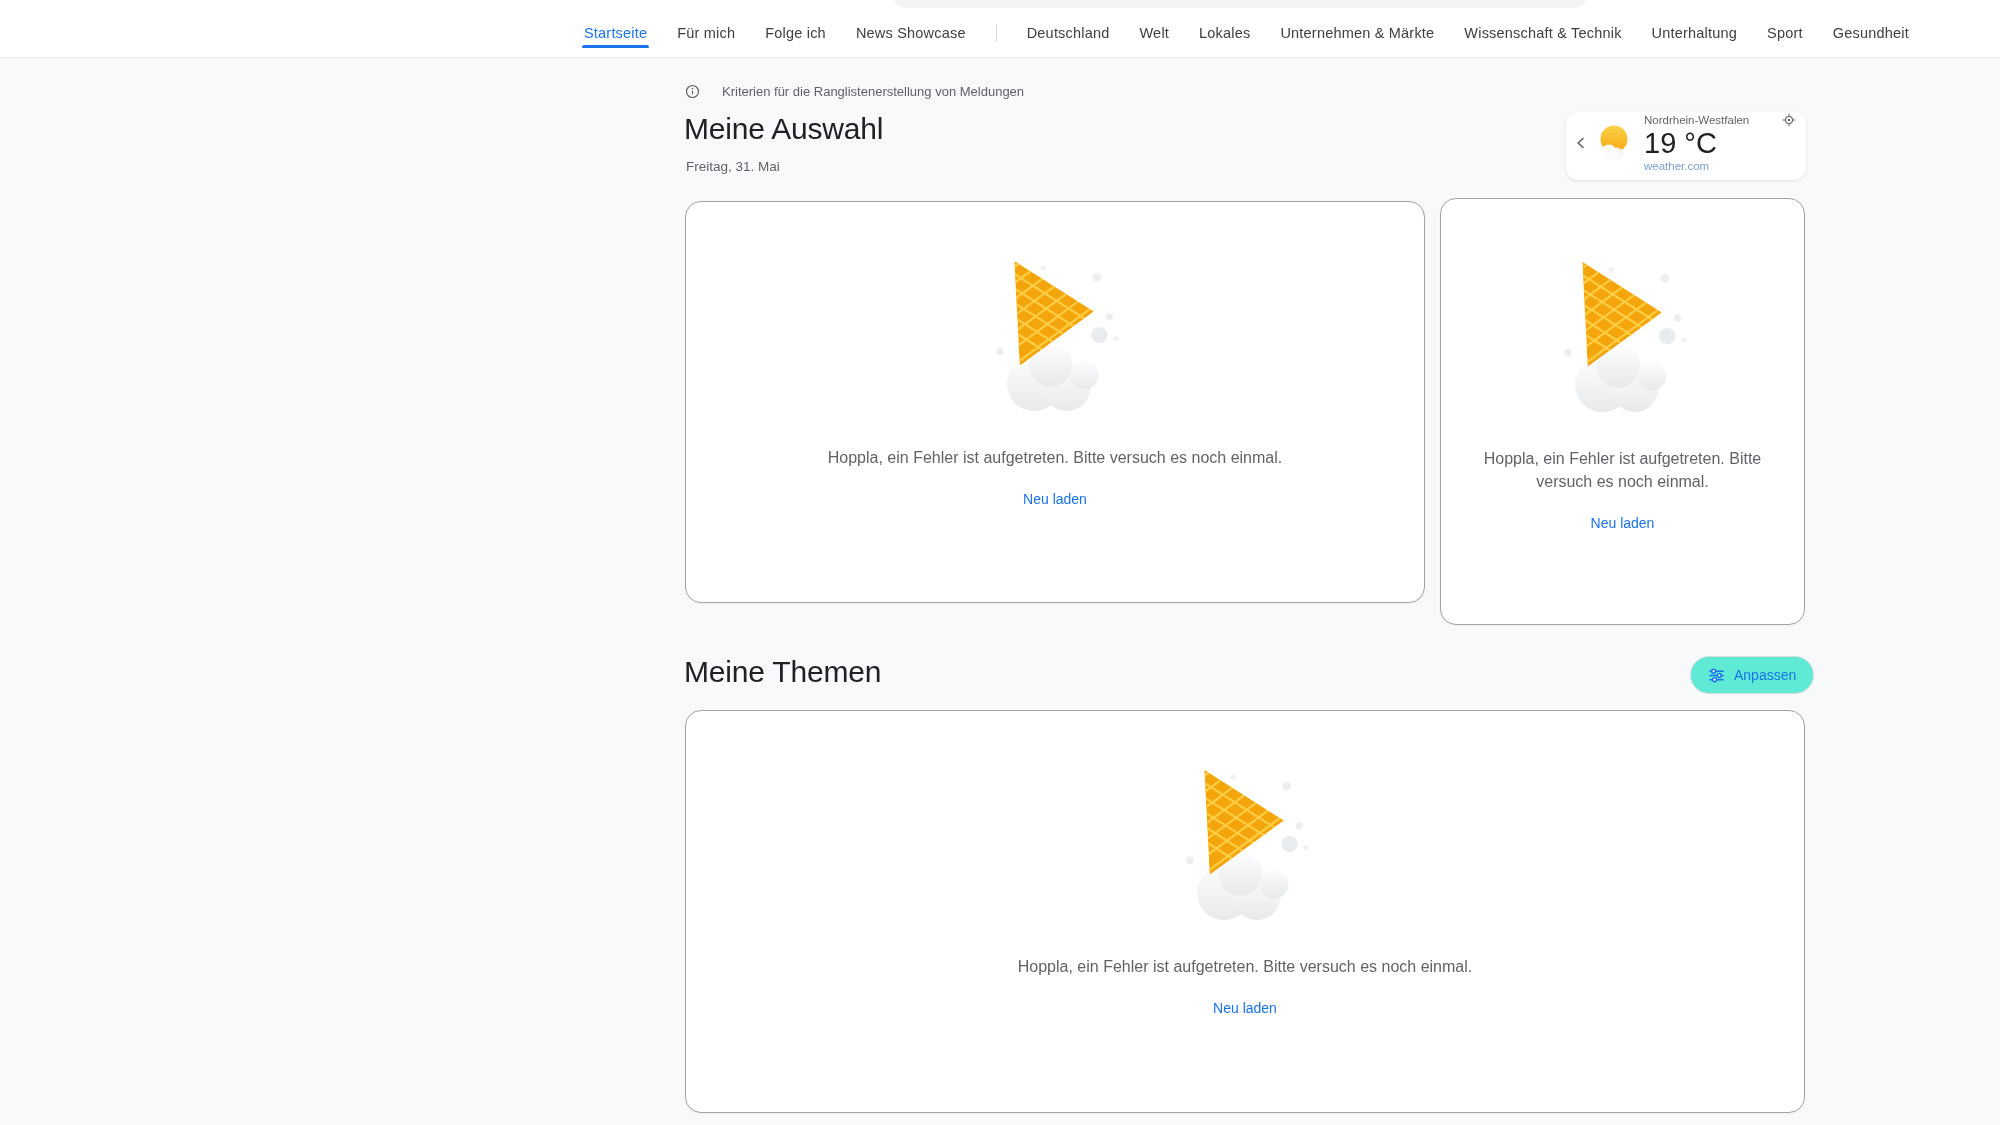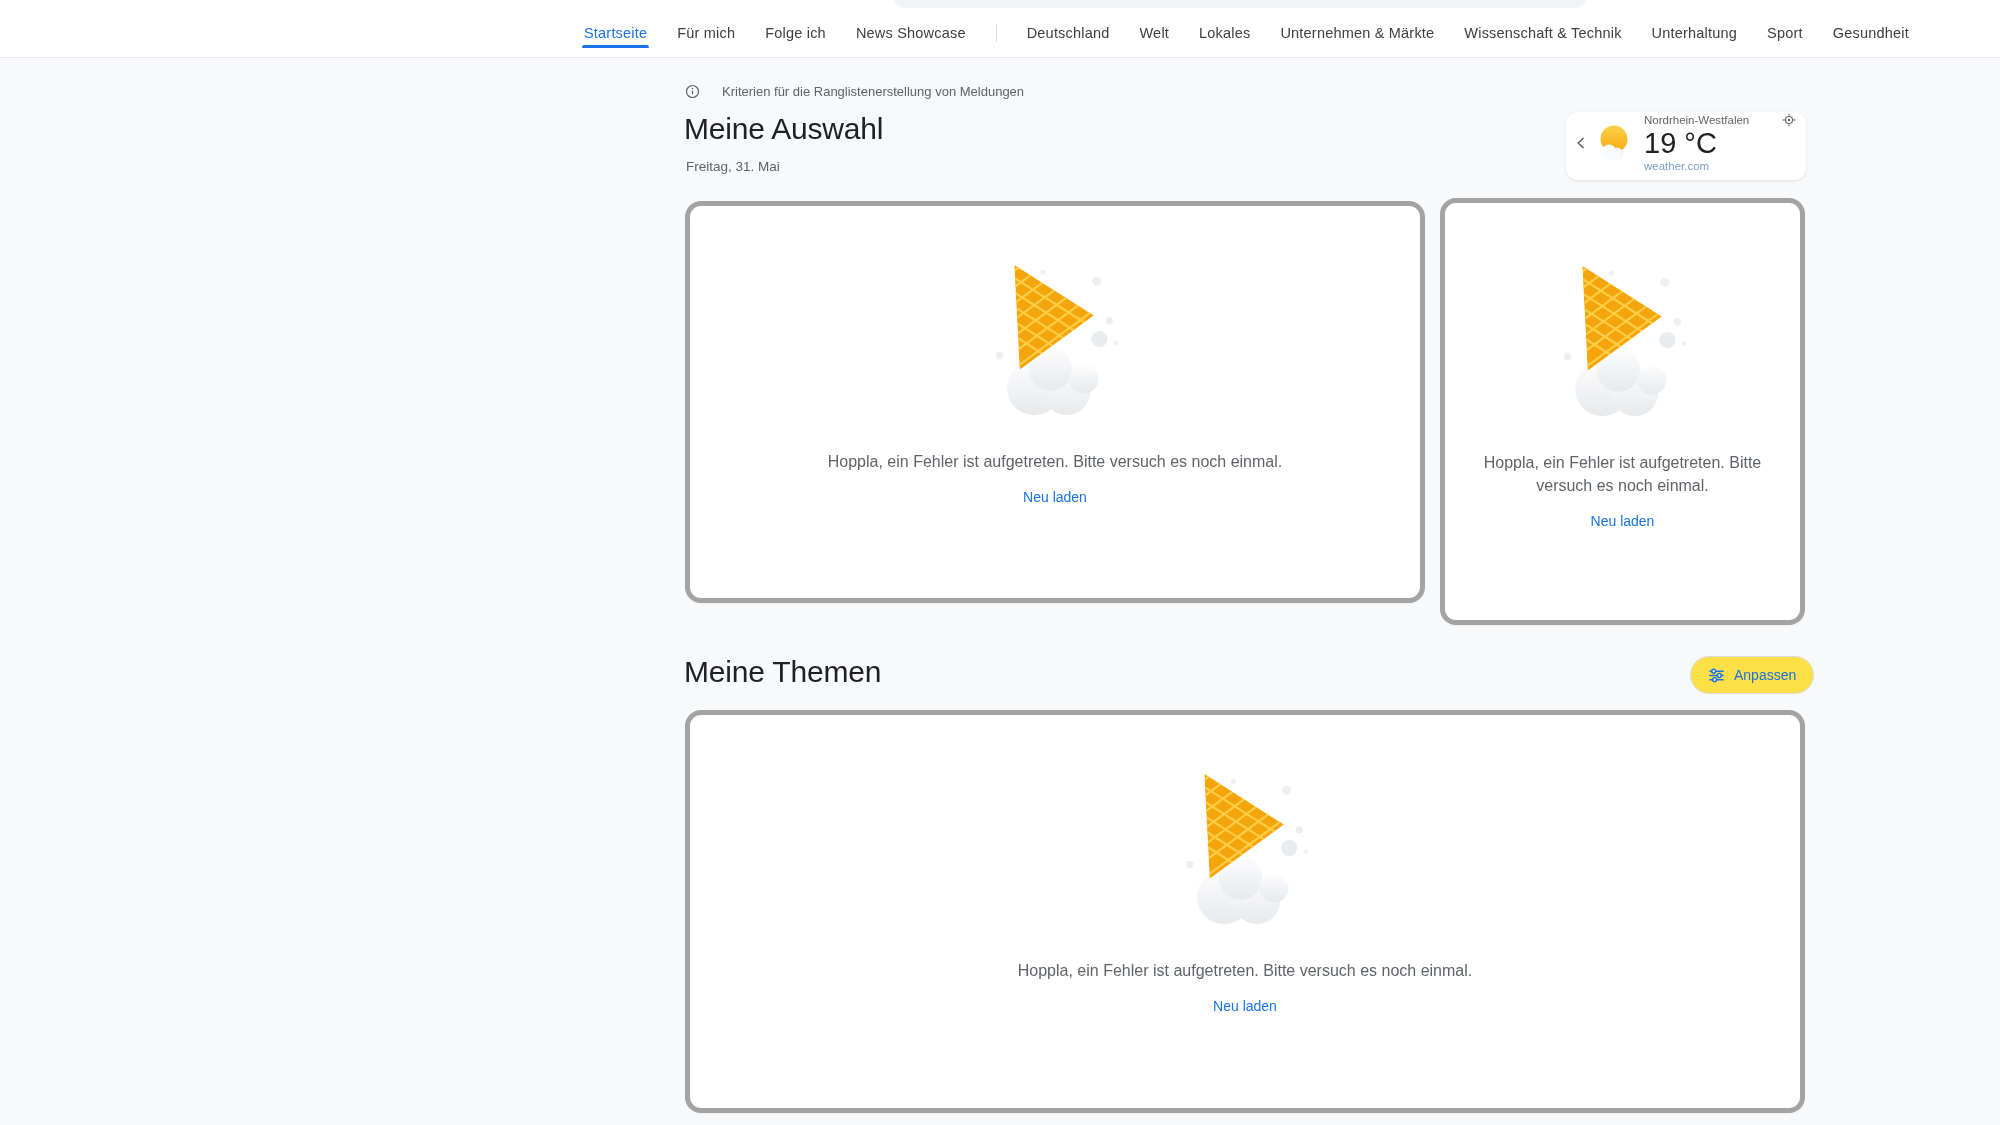--- a/index.html
+++ b/index.html
@@ -49,39 +49,39 @@
   .weather-chevron { width: 18px; height: 18px; flex: 0 0 auto; cursor: pointer; }
   .weather-icon { width: 46px; height: 46px; margin: 0 6px 0 2px; flex: 0 0 auto; }
   .weather-info { flex: 1; display: flex; flex-direction: column; }
   .weather-top { display: flex; align-items: center; justify-content: space-between; }
   .weather-location { font-size: 11.5px; color: #5f6368; }
   .weather-temp { font-size: 29px; color: #202124; line-height: 1.15; font-weight: 400; }
   .weather-source { font-size: 11.5px; color: #7aa0c9; }
 
   
   .card {
-    position: absolute; background: #fff; border: 5px solid #a3a3a3; border-radius: 16px;
+    position: absolute; background: #fff; border: 1px solid #a3a3a3; border-radius: 16px;
     box-shadow: 0 1px 2px rgba(60,64,67,.05);
     display: flex; flex-direction: column; align-items: center; text-align: center;
   }
   .card-1 { left: 685px;  top: 201px; width: 740px;  height: 402px; }
   .card-2 { left: 1440px; top: 198px; width: 365px;  height: 427px; padding: 0 24px; }
   .card-3 { left: 685px;  top: 710px; width: 1120px; height: 403px; }
   .error-illustration { margin-top: 48px; width: 142px; height: 172px; }
   .card-2 .error-illustration { margin-top: 52px; }
   .error-message { margin-top: 24px; font-size: 16px; color: #5f6368; line-height: 1.45; }
   .reload-link {
-    margin-top: 16px; font-size: 14px; font-weight: 500; color: #1a73e8;
+    margin-top: 22px; font-size: 14px; font-weight: 500; color: #1a73e8;
     text-decoration: none; cursor: pointer;
   }
 
   
   .customize-btn {
     position: absolute; left: 1690px; top: 656px; height: 38px; padding: 0 17px;
-    background: #fde047; border: 1px solid #dadce0; border-radius: 19px;
+    background: #5eead4; border: 1px solid #dadce0; border-radius: 19px;
     display: inline-flex; align-items: center; gap: 9px;
     font-family: "Liberation Sans", sans-serif; font-size: 14px; font-weight: 500; color: #1a73e8;
     cursor: pointer;
   }
 </style>
 </head>
 <body>
 
 <svg width="0" height="0" style="position:absolute" aria-hidden="true">
   <defs>

